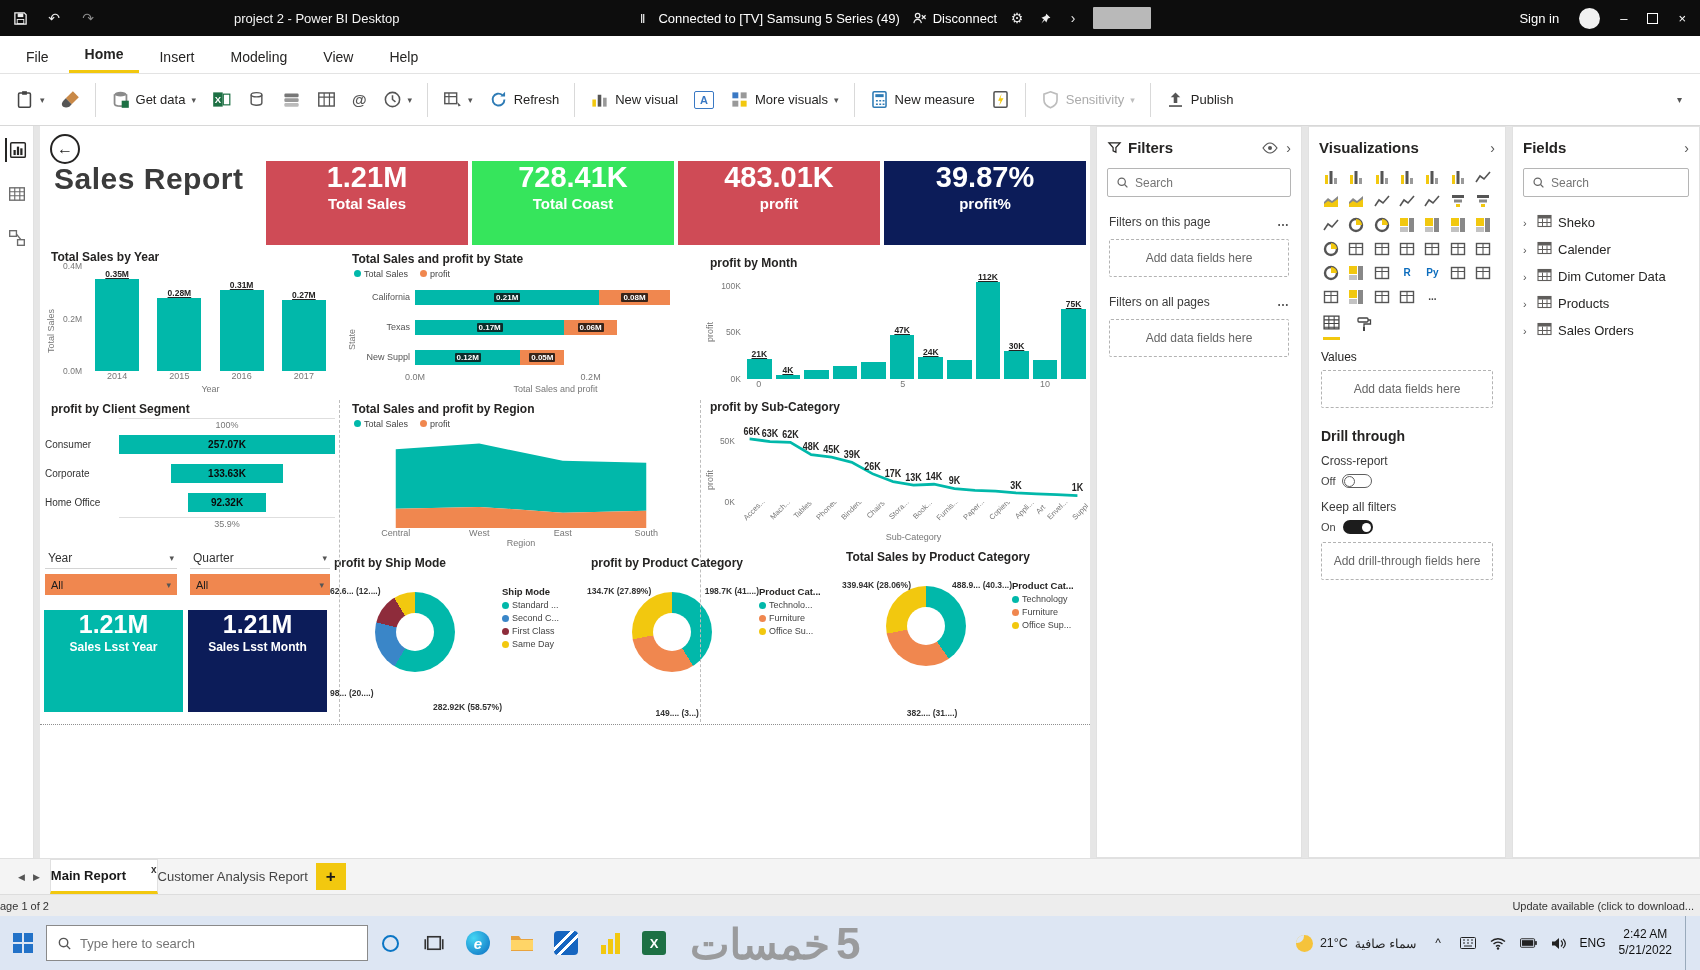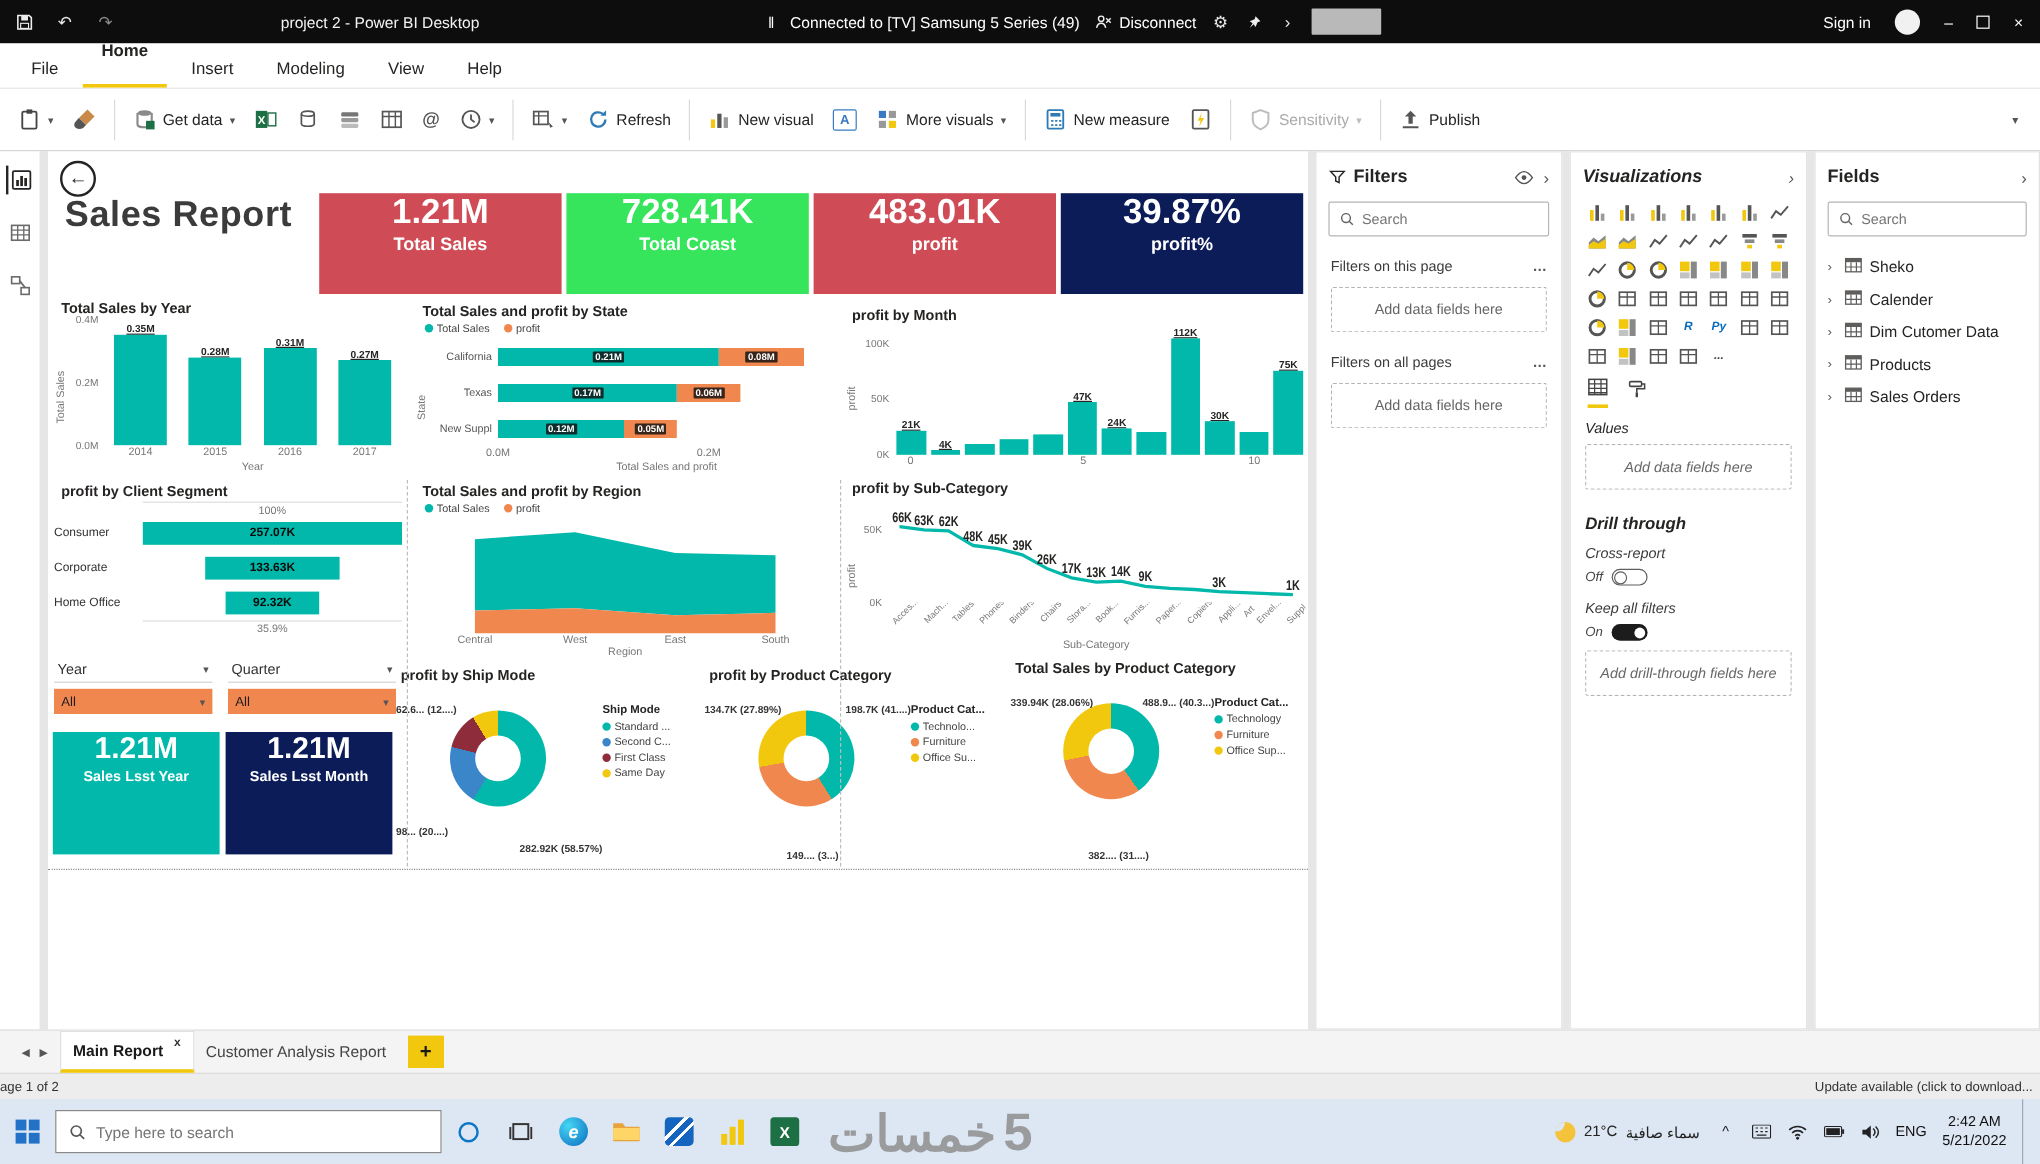--- a/index.html
+++ b/index.html
@@ -16,21 +16,21 @@
   .tb-btn2{display:flex;align-items:center;gap:6px;cursor:default;}
   .redacted{width:58px;height:22px;background:#b9b9b9;border-radius:1px;}
   .tb-right{margin-left:auto;display:flex;align-items:center;gap:20px;padding-right:14px;}
   .avatar{width:21px;height:21px;border-radius:50%;background:#f1f1f1;}
   .winctl{font-size:13px;color:#fff;}
   .maxbox{width:11px;height:11px;border:1px solid #fff;display:inline-block;}
 
   
   .menubar{height:38px;background:#fff;display:flex;align-items:flex-end;gap:4px;padding-left:10px;border-bottom:1px solid #e3e3e3;flex:0 0 auto;}
   .menu-item{padding:9px 16px 8px;font-size:14px;color:#252423;}
-  .menu-item.active{border-bottom:3px solid #F2C80F;font-weight:600;padding-bottom:20px;}
+  .menu-item.active{border-bottom:3px solid #F2C80F;font-weight:600;padding-bottom:8px;}
 
   
   .toolbar{height:52px;background:#fff;border-bottom:1px solid #d8d8d8;display:flex;align-items:center;padding:0 8px;gap:2px;flex:0 0 auto;}
   .tb-btn{display:flex;align-items:center;gap:6px;padding:6px 7px;font-size:13px;color:#252423;white-space:nowrap;}
   .tb-btn.disabled{color:#ababab;}
   .tb-sep{width:1px;height:34px;background:#d9d9d9;margin:0 6px;}
   .chev-d{font-size:9px;color:#555;}
   .tb-svg{width:19px;height:19px;flex:0 0 auto;}
   .txtbox-ic{width:20px;height:18px;border:1.5px solid #3a79c4;color:#3a79c4;font-size:11px;font-weight:700;display:inline-flex;align-items:center;justify-content:center;border-radius:2px;}
   .ribbon-collapse{margin-left:auto;color:#555;font-size:10px;padding-right:10px;}
@@ -113,21 +113,21 @@
 
   .slicer{position:absolute;}
   .slicer-head{display:flex;justify-content:space-between;align-items:center;font-size:12px;color:#333;border-bottom:1px solid #d4d4d4;padding:1px 3px 3px;}
   .slicer-box{margin-top:5px;height:21px;display:flex;justify-content:space-between;align-items:center;padding:0 6px;font-size:11px;color:#1d1d1d;}
 
   .dash-sep-v{position:absolute;width:0;border-left:1px dashed #bdbdbd;}
   .dash-sep-h{position:absolute;height:0;border-top:1px dotted #8f8f8f;}
 
   
   .pane{background:#fff;border:1px solid #e1e1e1;font-size:12px;color:#252423;overflow:hidden;}
-  .filters-pane{width:206px;} .viz-pane{width:198px;font-style:italic;} .fields-pane{flex:1;}
+  .filters-pane{width:206px;} .viz-pane{width:198px;} .fields-pane{flex:1;}
   .pane-head{display:flex;align-items:center;gap:6px;padding:12px 10px 10px;}
   .pane-title{font-size:15px;font-weight:600;flex:1;}
   .head-icons{display:flex;align-items:center;gap:8px;}
   .chev-r{color:#555;font-size:14px;}
   .searchbox{display:flex;align-items:center;gap:6px;border:1px solid #b5b5b5;border-radius:2px;height:29px;margin:2px 10px 10px;padding:0 8px;background:#fff;}
   .searchbox input{border:0;outline:0;flex:1;font-size:12px;font-family:inherit;color:#333;min-width:0;background:transparent;}
   .sec-row{display:flex;justify-content:space-between;align-items:center;padding:8px 12px 6px;font-size:12px;color:#3b3b3b;}
   .dots{color:#555;font-weight:700;}
   .dropzone{border:1px dashed #b3b3b3;margin:4px 12px 10px;padding:11px 6px;text-align:center;color:#666;font-size:12px;border-radius:2px;}
   .vz-grid{display:grid;grid-template-columns:repeat(7,1fr);gap:3px 2px;padding:0 10px;}
@@ -147,21 +147,21 @@
   .tgl.off::after{content:"";position:absolute;left:1px;top:1px;width:9px;height:9px;border:1px solid #5f5f5f;border-radius:50%;background:#fff;}
   .tgl.on{background:#1c1c1c;}
   .tgl.on::after{content:"";position:absolute;right:2px;top:2.5px;width:9px;height:9px;border-radius:50%;background:#fff;}
   .fields-tree{padding:2px 4px;}
   .field-row{display:flex;align-items:center;gap:6px;height:27px;padding-left:6px;font-size:13px;color:#252423;}
   .field-row .chev-r{font-size:11px;width:8px;}
 
   
   .tabbar{height:36px;background:#f4f4f4;border-top:1px solid #e0e0e0;display:flex;align-items:stretch;padding-left:8px;flex:0 0 auto;}
   .tab-nav{display:flex;align-items:center;gap:8px;color:#555;font-size:9px;padding:0 10px;}
-  .tab{display:flex;align-items:center;padding:0 10px;font-size:13px;color:#444;position:relative;}
+  .tab{display:flex;align-items:center;padding:0 0;font-size:13px;color:#444;position:relative;gap:16px;}
   .tab.active{background:#fff;border:1px solid #e0e0e0;border-bottom:3px solid #F2C80F;color:#1a1a1a;font-weight:600;}
   .tab-close{font-size:10px;margin-left:9px;position:relative;top:-6px;color:#333;}
   .newpage{width:30px;margin:4px 0 4px 8px;background:#F2C80F;color:#1a1a1a;font-size:17px;font-weight:700;display:flex;align-items:center;justify-content:center;}
   .statusbar{height:22px;background:#ededed;border-top:1px solid #ddd;display:flex;align-items:center;justify-content:space-between;font-size:11px;color:#333;padding:0 6px 0 0;flex:0 0 auto;}
 
   
   .taskbar{height:54px;background:#dde6f3;display:flex;align-items:center;flex:1;position:relative;}
   .start{width:46px;height:100%;display:flex;align-items:center;justify-content:center;}
   .winlogo{display:grid;grid-template-columns:9px 9px;grid-template-rows:9px 9px;gap:1.5px;}
   .winlogo i{background:#2272c8;display:block;}

